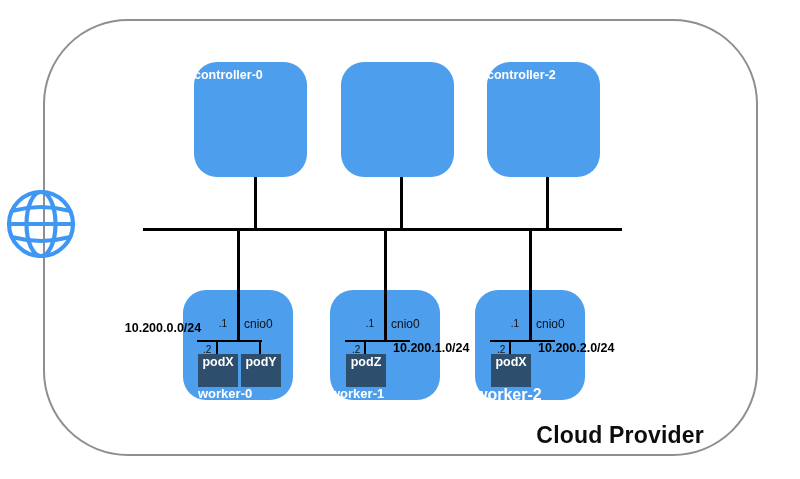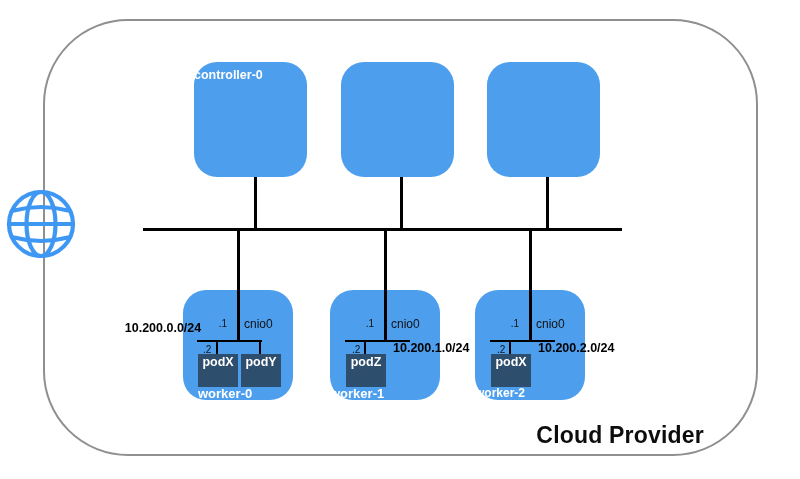--- a/index.html
+++ b/index.html
@@ -105,20 +105,21 @@
   <div class="line" style="left:237px; top:228px; width:3px; height:113px; z-index:3;"></div>
   <div class="line" style="left:384px; top:228px; width:3px; height:113px; z-index:3;"></div>
   <div class="line" style="left:529px; top:228px; width:3px; height:113px; z-index:3;"></div>
 
   <div class="node" style="left:194px; top:62px; width:113px; height:115px;"></div>
   <div class="node-label" style="left:194px; top:68px; width:113px;">controller-0</div>
 
   <div class="node" style="left:341px; top:62px; width:113px; height:115px;"></div>
 
   <div class="node" style="left:487px; top:62px; width:113px; height:115px;"></div>
+  <div class="node-label" style="left:487px; top:68px; width:113px;">controller-2</div>
 
   <div class="node" style="left:183px; top:290px; width:110px; height:110px; z-index:1;"></div>
   <div class="node" style="left:330px; top:290px; width:110px; height:110px; z-index:1;"></div>
   <div class="node" style="left:475px; top:290px; width:110px; height:110px; z-index:1;"></div>
 
   <div class="line" style="left:197px; top:340px; width:65px; height:2px; z-index:3;"></div>
   <div class="tiny-ip right-align" style="left:213px; top:318px; width:20px; z-index:4;">.1</div>
   <div class="iface-label" style="left:244px; top:317px; z-index:4;">cnio0</div>
   <div class="subnet-label right-align" style="left:113px; top:321px; width:100px; z-index:4;">10.200.0.0/24</div>
   <div class="tiny-ip" style="left:203px; top:344px; z-index:4;">.2</div>
@@ -145,15 +146,15 @@
 
   <div class="line" style="left:490px; top:340px; width:65px; height:2px; z-index:3;"></div>
   <div class="tiny-ip right-align" style="left:505px; top:318px; width:20px; z-index:4;">.1</div>
   <div class="iface-label" style="left:536px; top:317px; z-index:4;">cnio0</div>
   <div class="subnet-label" style="left:538px; top:341px; z-index:4;">10.200.2.0/24</div>
   <div class="tiny-ip" style="left:497px; top:344px; z-index:4;">.2</div>
   <div class="line" style="left:509px; top:341px; width:2px; height:14px; z-index:3;"></div>
   <div class="pod" style="left:491px; top:354px; z-index:4;">
     <span>podX</span>
   </div>
-  <div class="node-label" style="left:475px; top:386px; width:110px; font-size:12px; z-index:4;">worker-2</div>
+  <div class="node-label" style="left:475px; top:386px; width:110px; font-size:16px; z-index:4;">worker-2</div>
 
 </div>
 
 </body></html>

